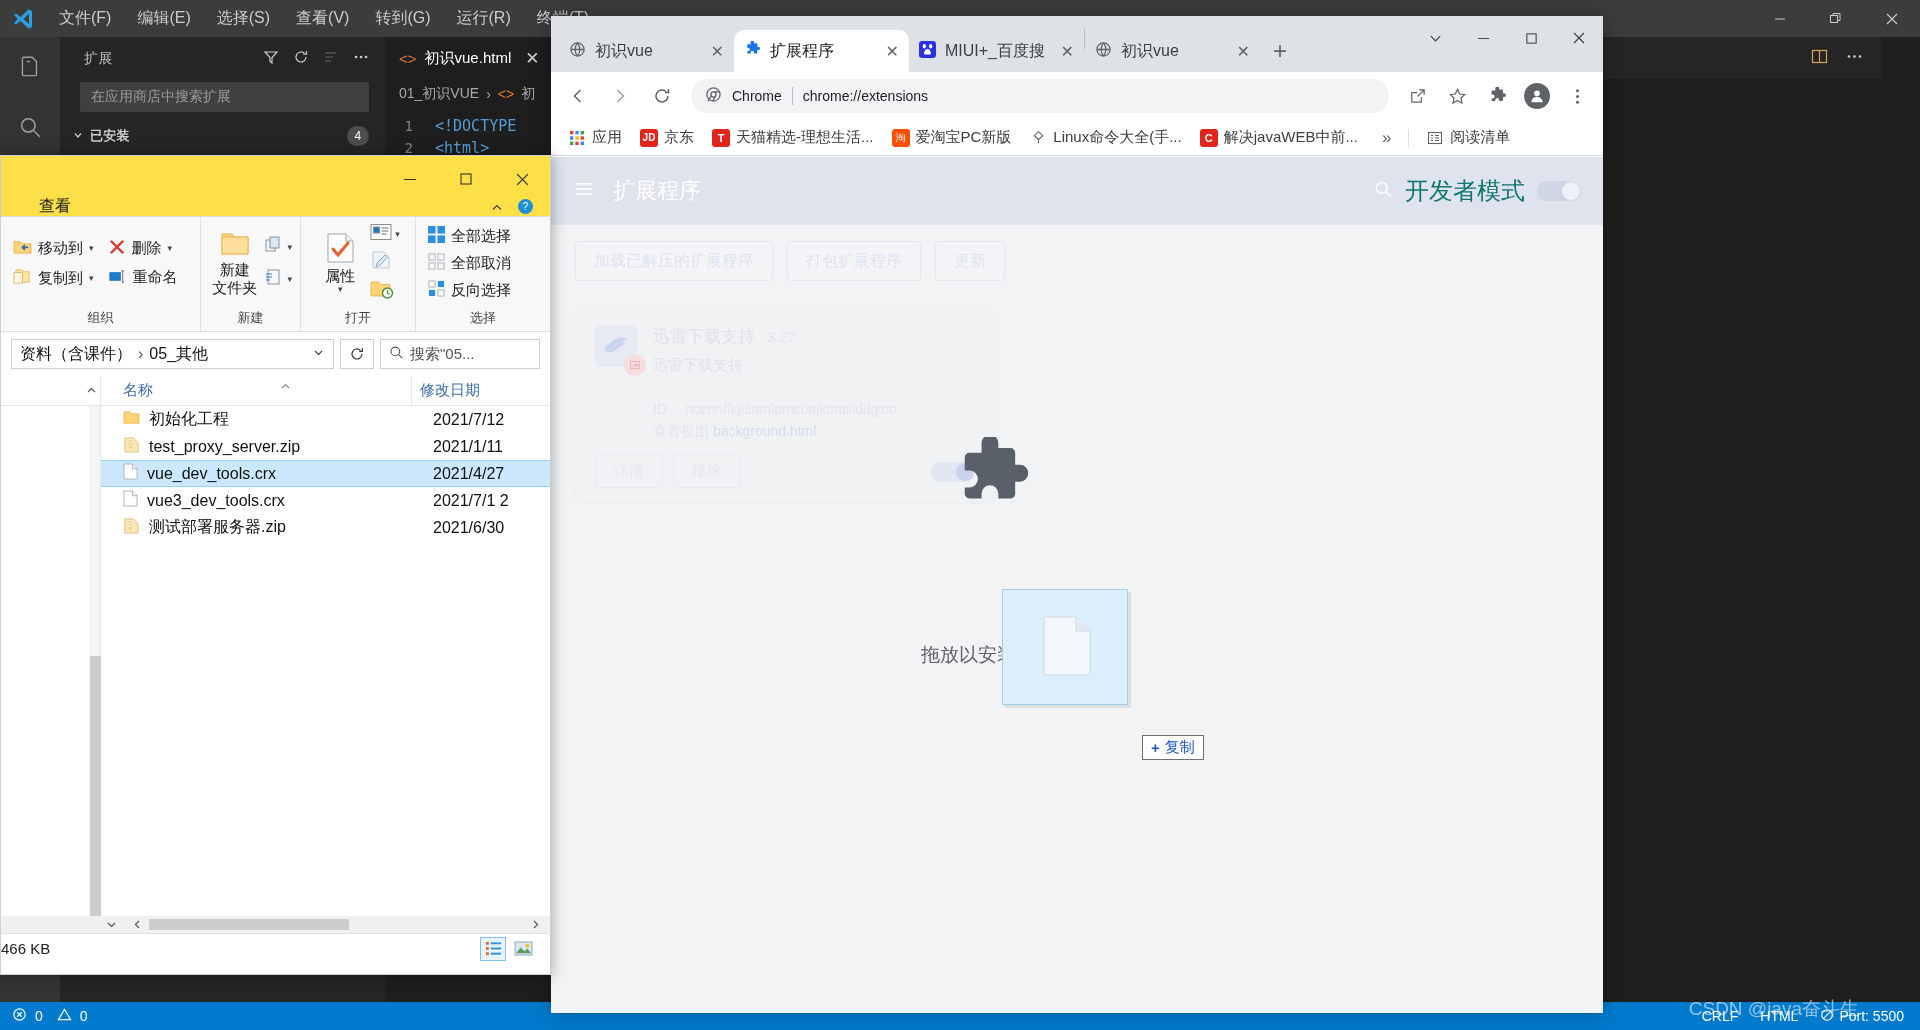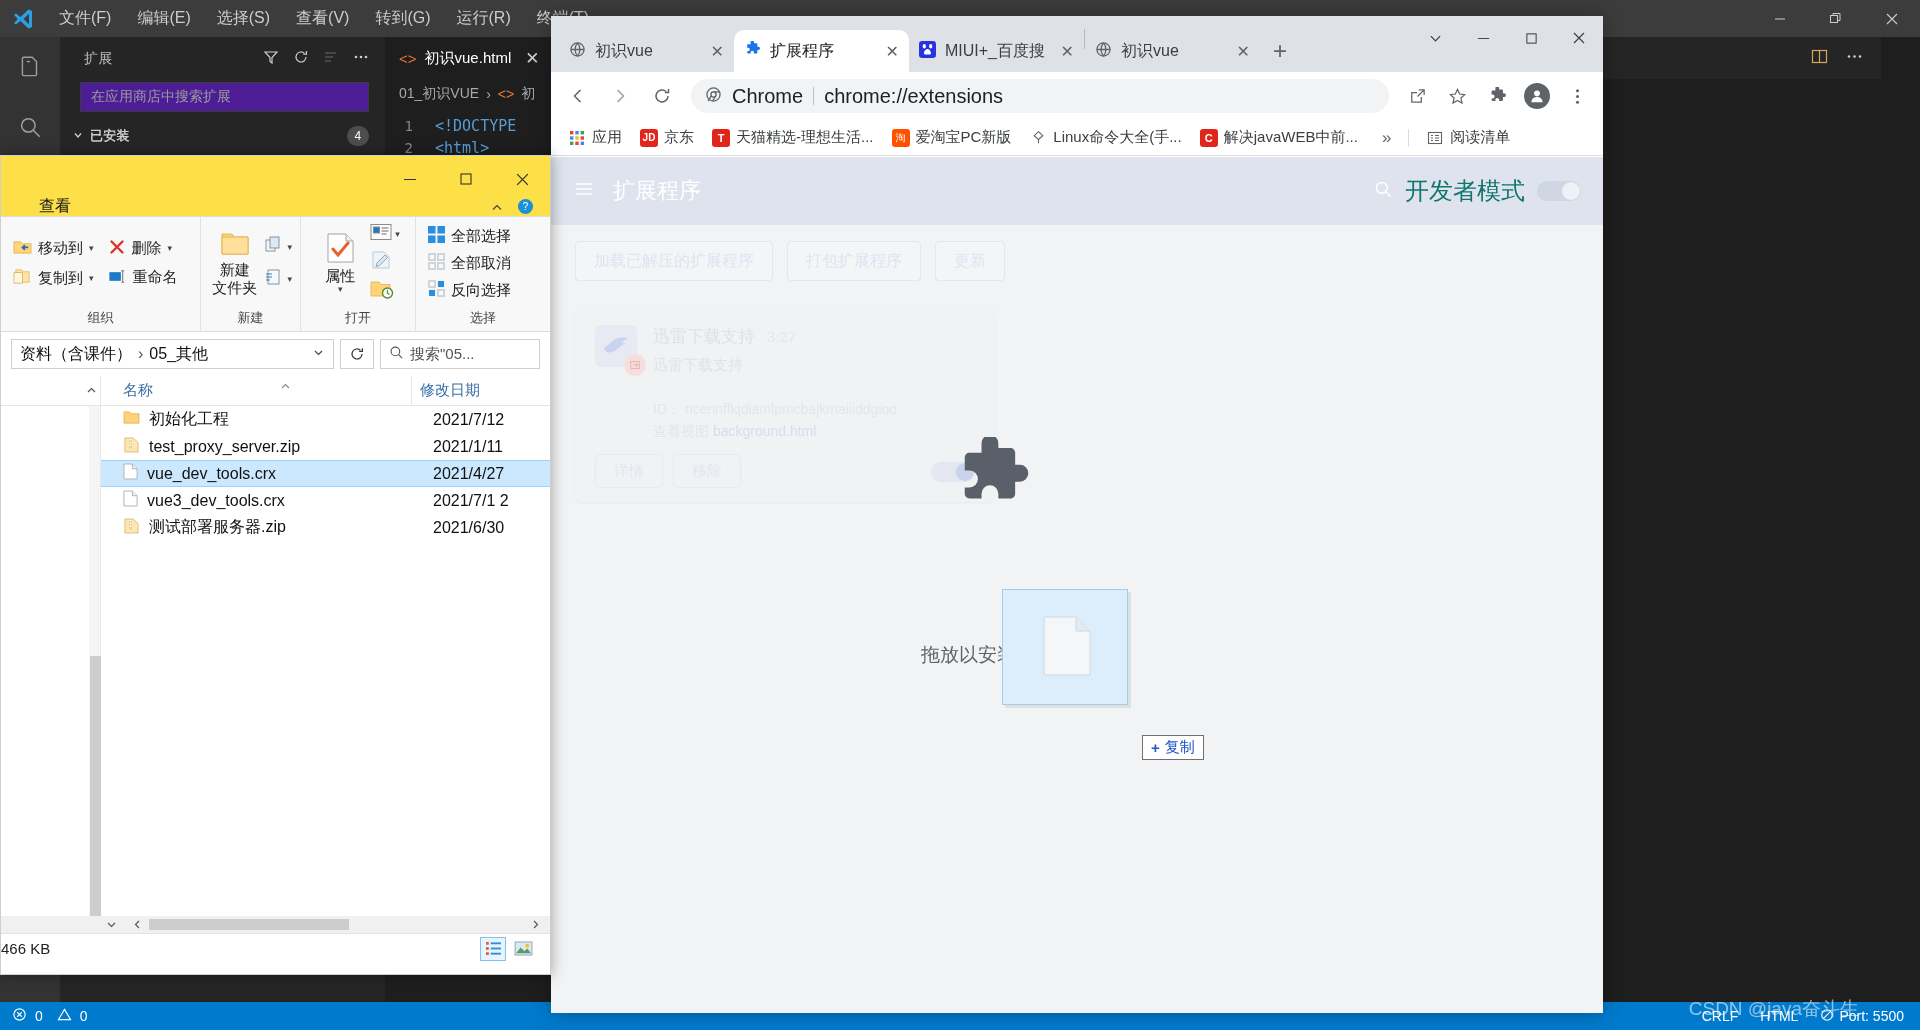--- a/index.html
+++ b/index.html
@@ -32,21 +32,21 @@
 
   .vs-sidebar {
     position: absolute; top: 37px; left: 60px; width: 325px; bottom: 28px; background: #252526;
   }
   .vs-sb-head {
     display: flex; align-items: center; justify-content: space-between;
     padding: 12px 16px 8px 24px; font-size: 14px; color: #bbbbbb; letter-spacing: .5px;
   }
   .vs-sb-actions { display:flex; gap: 14px; align-items:center; color:#cccccc; }
   .vs-search-box {
-    margin: 6px 16px 0 20px; height: 30px; background: #4c1d95; border: 1px solid #3c3c3c;
+    margin: 6px 16px 0 20px; height: 30px; background: #404040; border: 1px solid #3c3c3c;
     display:flex; align-items:center; padding: 0 10px; color:#9c9c9c; font-size: 14px;
   }
   .vs-section {
     margin-top: 14px; padding: 0 16px 0 12px; display:flex; align-items:center;
     font-size: 13px; color:#cccccc; font-weight: 700; letter-spacing:.3px;
   }
   .vs-badge {
     margin-left:auto; background:#4d4d4d; color:#fff; border-radius:11px;
     min-width:22px; height:20px; display:flex; align-items:center; justify-content:center;
     font-size:12px; font-weight:400; padding: 0 6px;
@@ -153,21 +153,21 @@
   .ch-tab .tclose { color:#5f6368; font-size:16px; }
   .ch-tabsep { width:1px; height:20px; background:#b6b9bd; align-self:center; margin-bottom:11px;}
   .ch-newtab { width:40px; height:42px; display:flex; align-items:center; justify-content:center; font-size:24px; color:#5f6368;}
   .ch-winctrl { position:absolute; right:0; top:0; height:44px; display:flex; }
   .ch-winbtn { width:48px; height:44px; display:flex; align-items:center; justify-content:center; color:#3c4043;}
 
   .ch-toolbar { height: 48px; background:#fff; display:flex; align-items:center; gap:4px; padding: 0 8px; }
   .ch-navbtn { width: 38px; height:38px; display:flex; align-items:center; justify-content:center; color:#5f6368;}
   .ch-omnibox {
     flex:1; height:34px; background:#f1f3f4; border-radius:17px; display:flex; align-items:center;
-    gap:10px; padding: 0 14px; font-size:20px; color:#202124; margin: 0 6px;
+    gap:10px; padding: 0 14px; font-size:14px; color:#202124; margin: 0 6px;
   }
   .ch-omni-sep { width:1px; height:18px; background:#bdc1c6; }
   .ch-tbicon { width:36px; height:36px; display:flex; align-items:center; justify-content:center; color:#5f6368;}
   .ch-avatar { width:26px; height:26px; border-radius:50%; background:#5f6368; display:flex;align-items:center;justify-content:center;}
 
   .ch-bookmarks { height: 36px; background:#fff; display:flex; align-items:center; gap:4px; padding: 0 10px; border-bottom:1px solid #dadce0;}
   .bm { display:flex; align-items:center; gap:6px; font-size:15px; color:#3c4043; padding: 3px 7px; white-space:nowrap; }
   .bm-ico { width:18px; height:18px; display:flex; align-items:center; justify-content:center; font-size:12px; border-radius:3px;}
 
   .ch-page { position:absolute; left:0; top:141px; right:0; bottom:0; background:#f1f3f4; overflow:hidden;}

